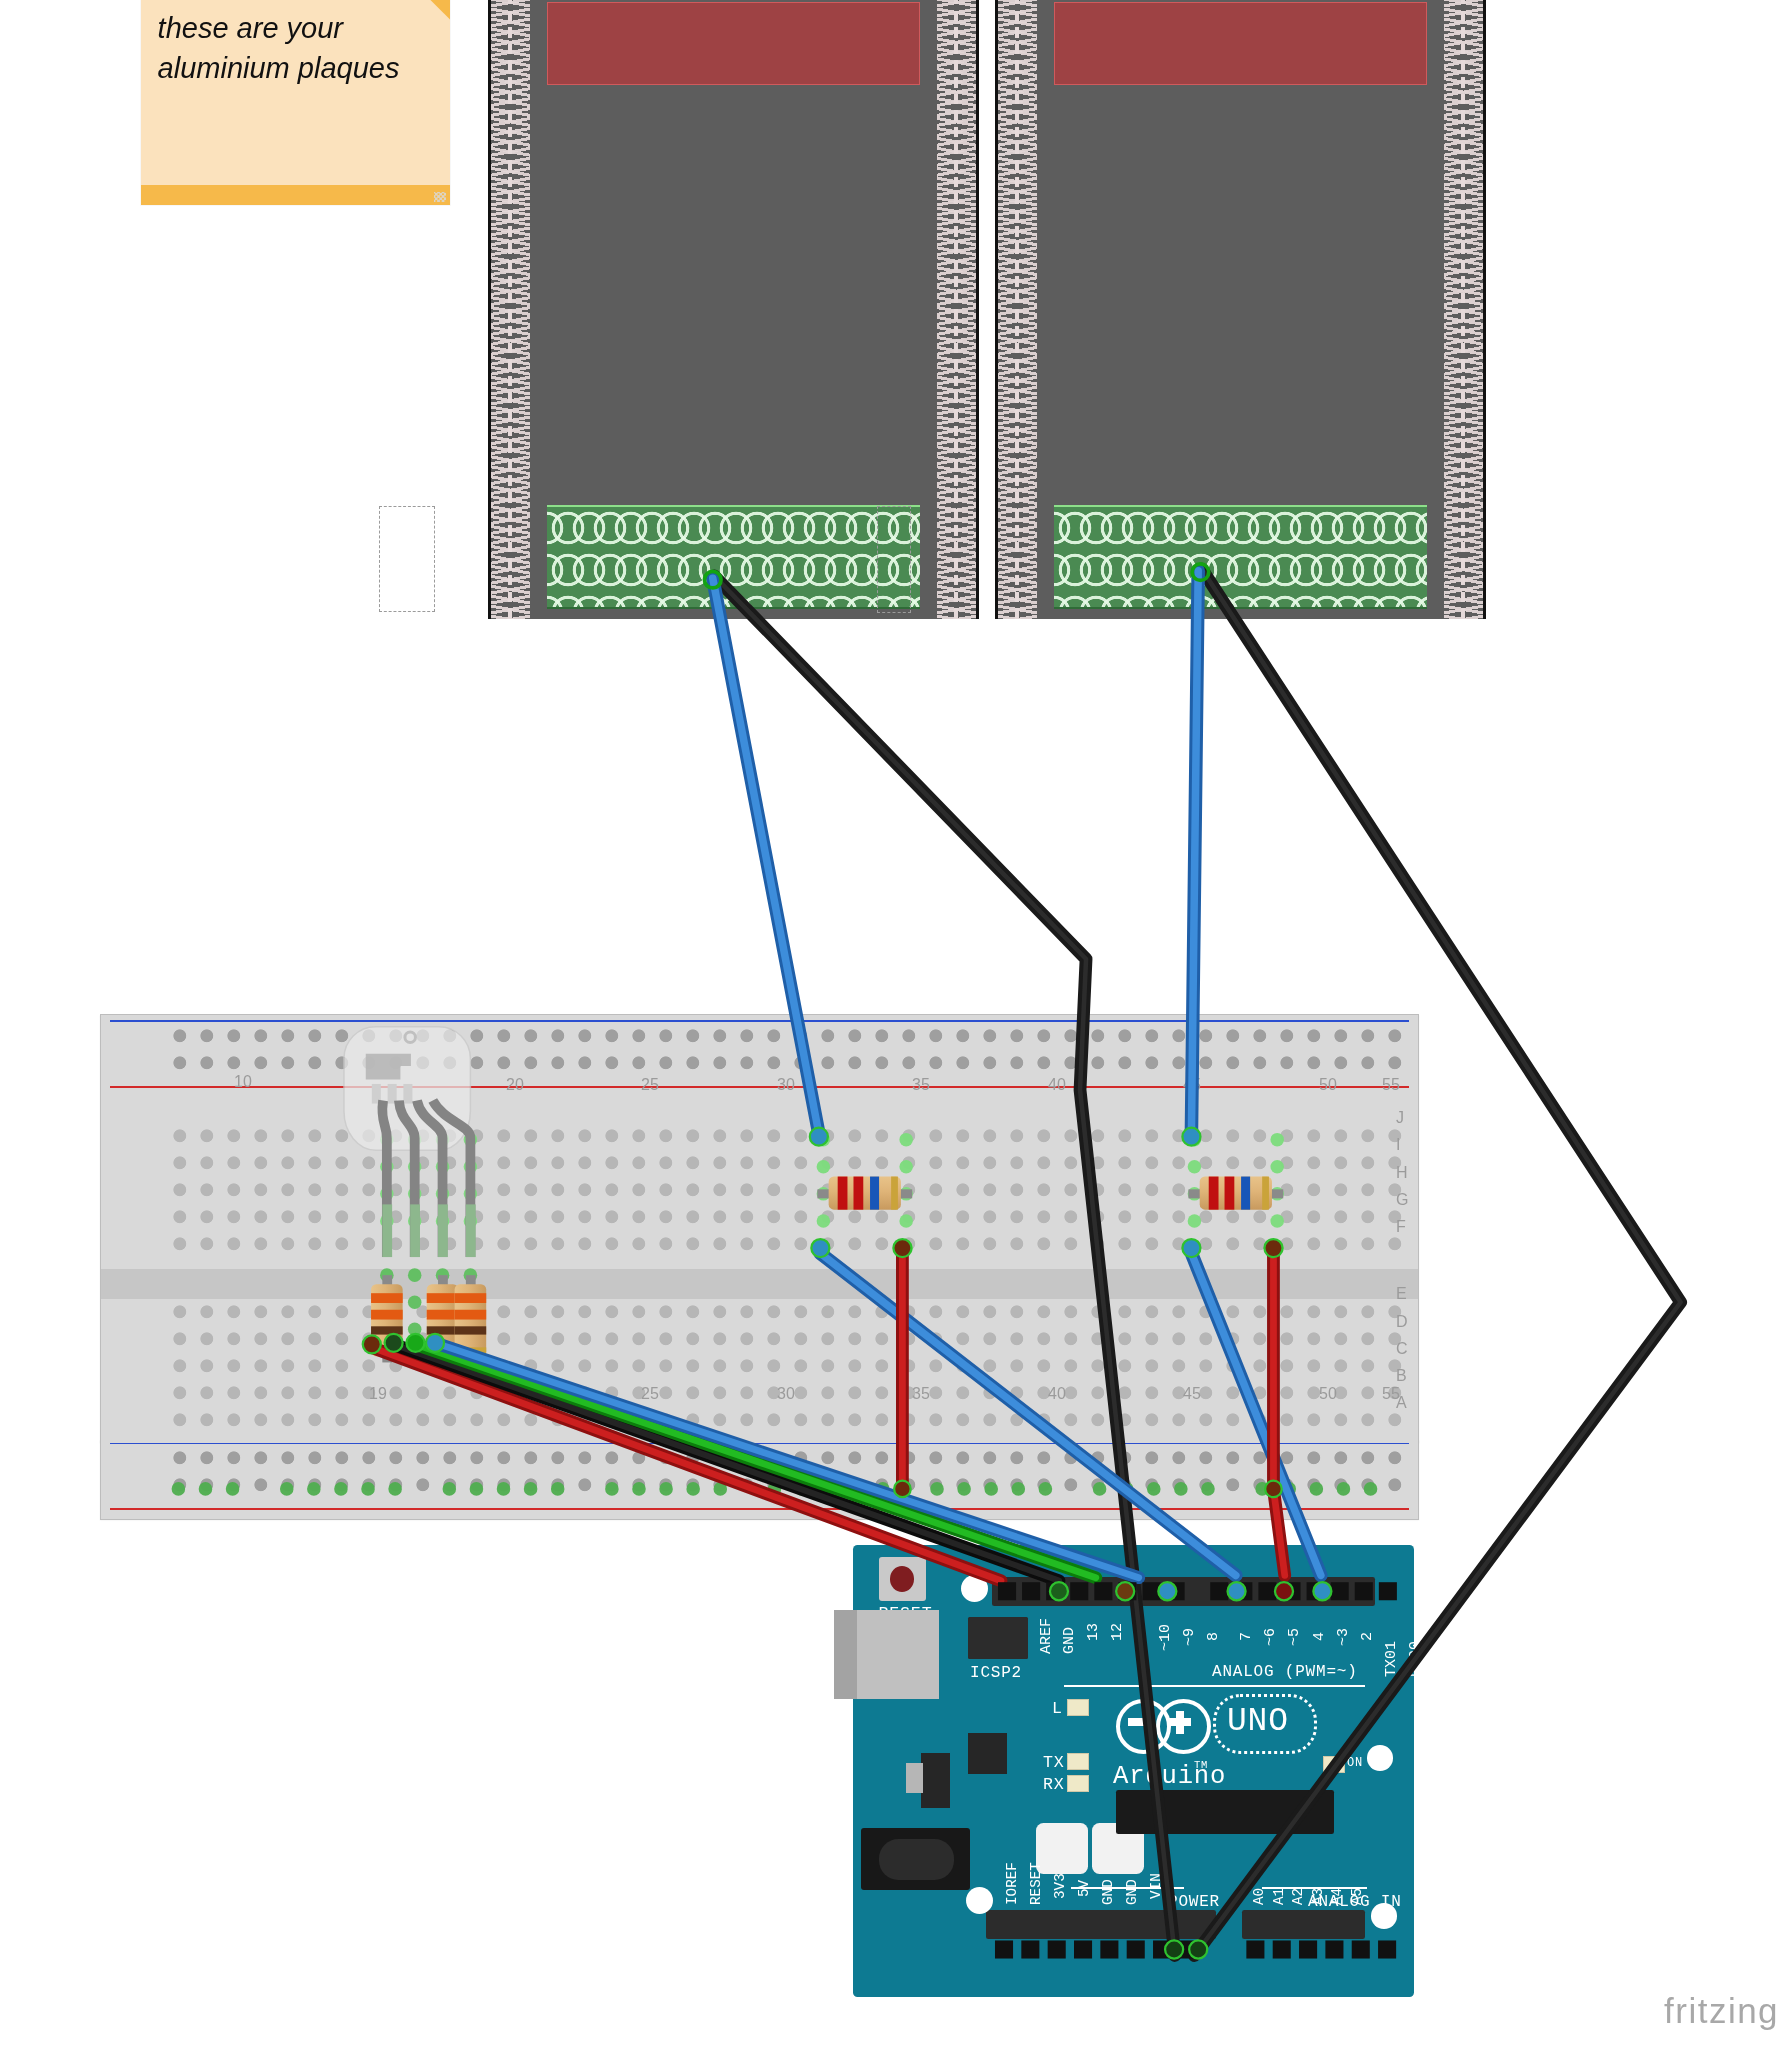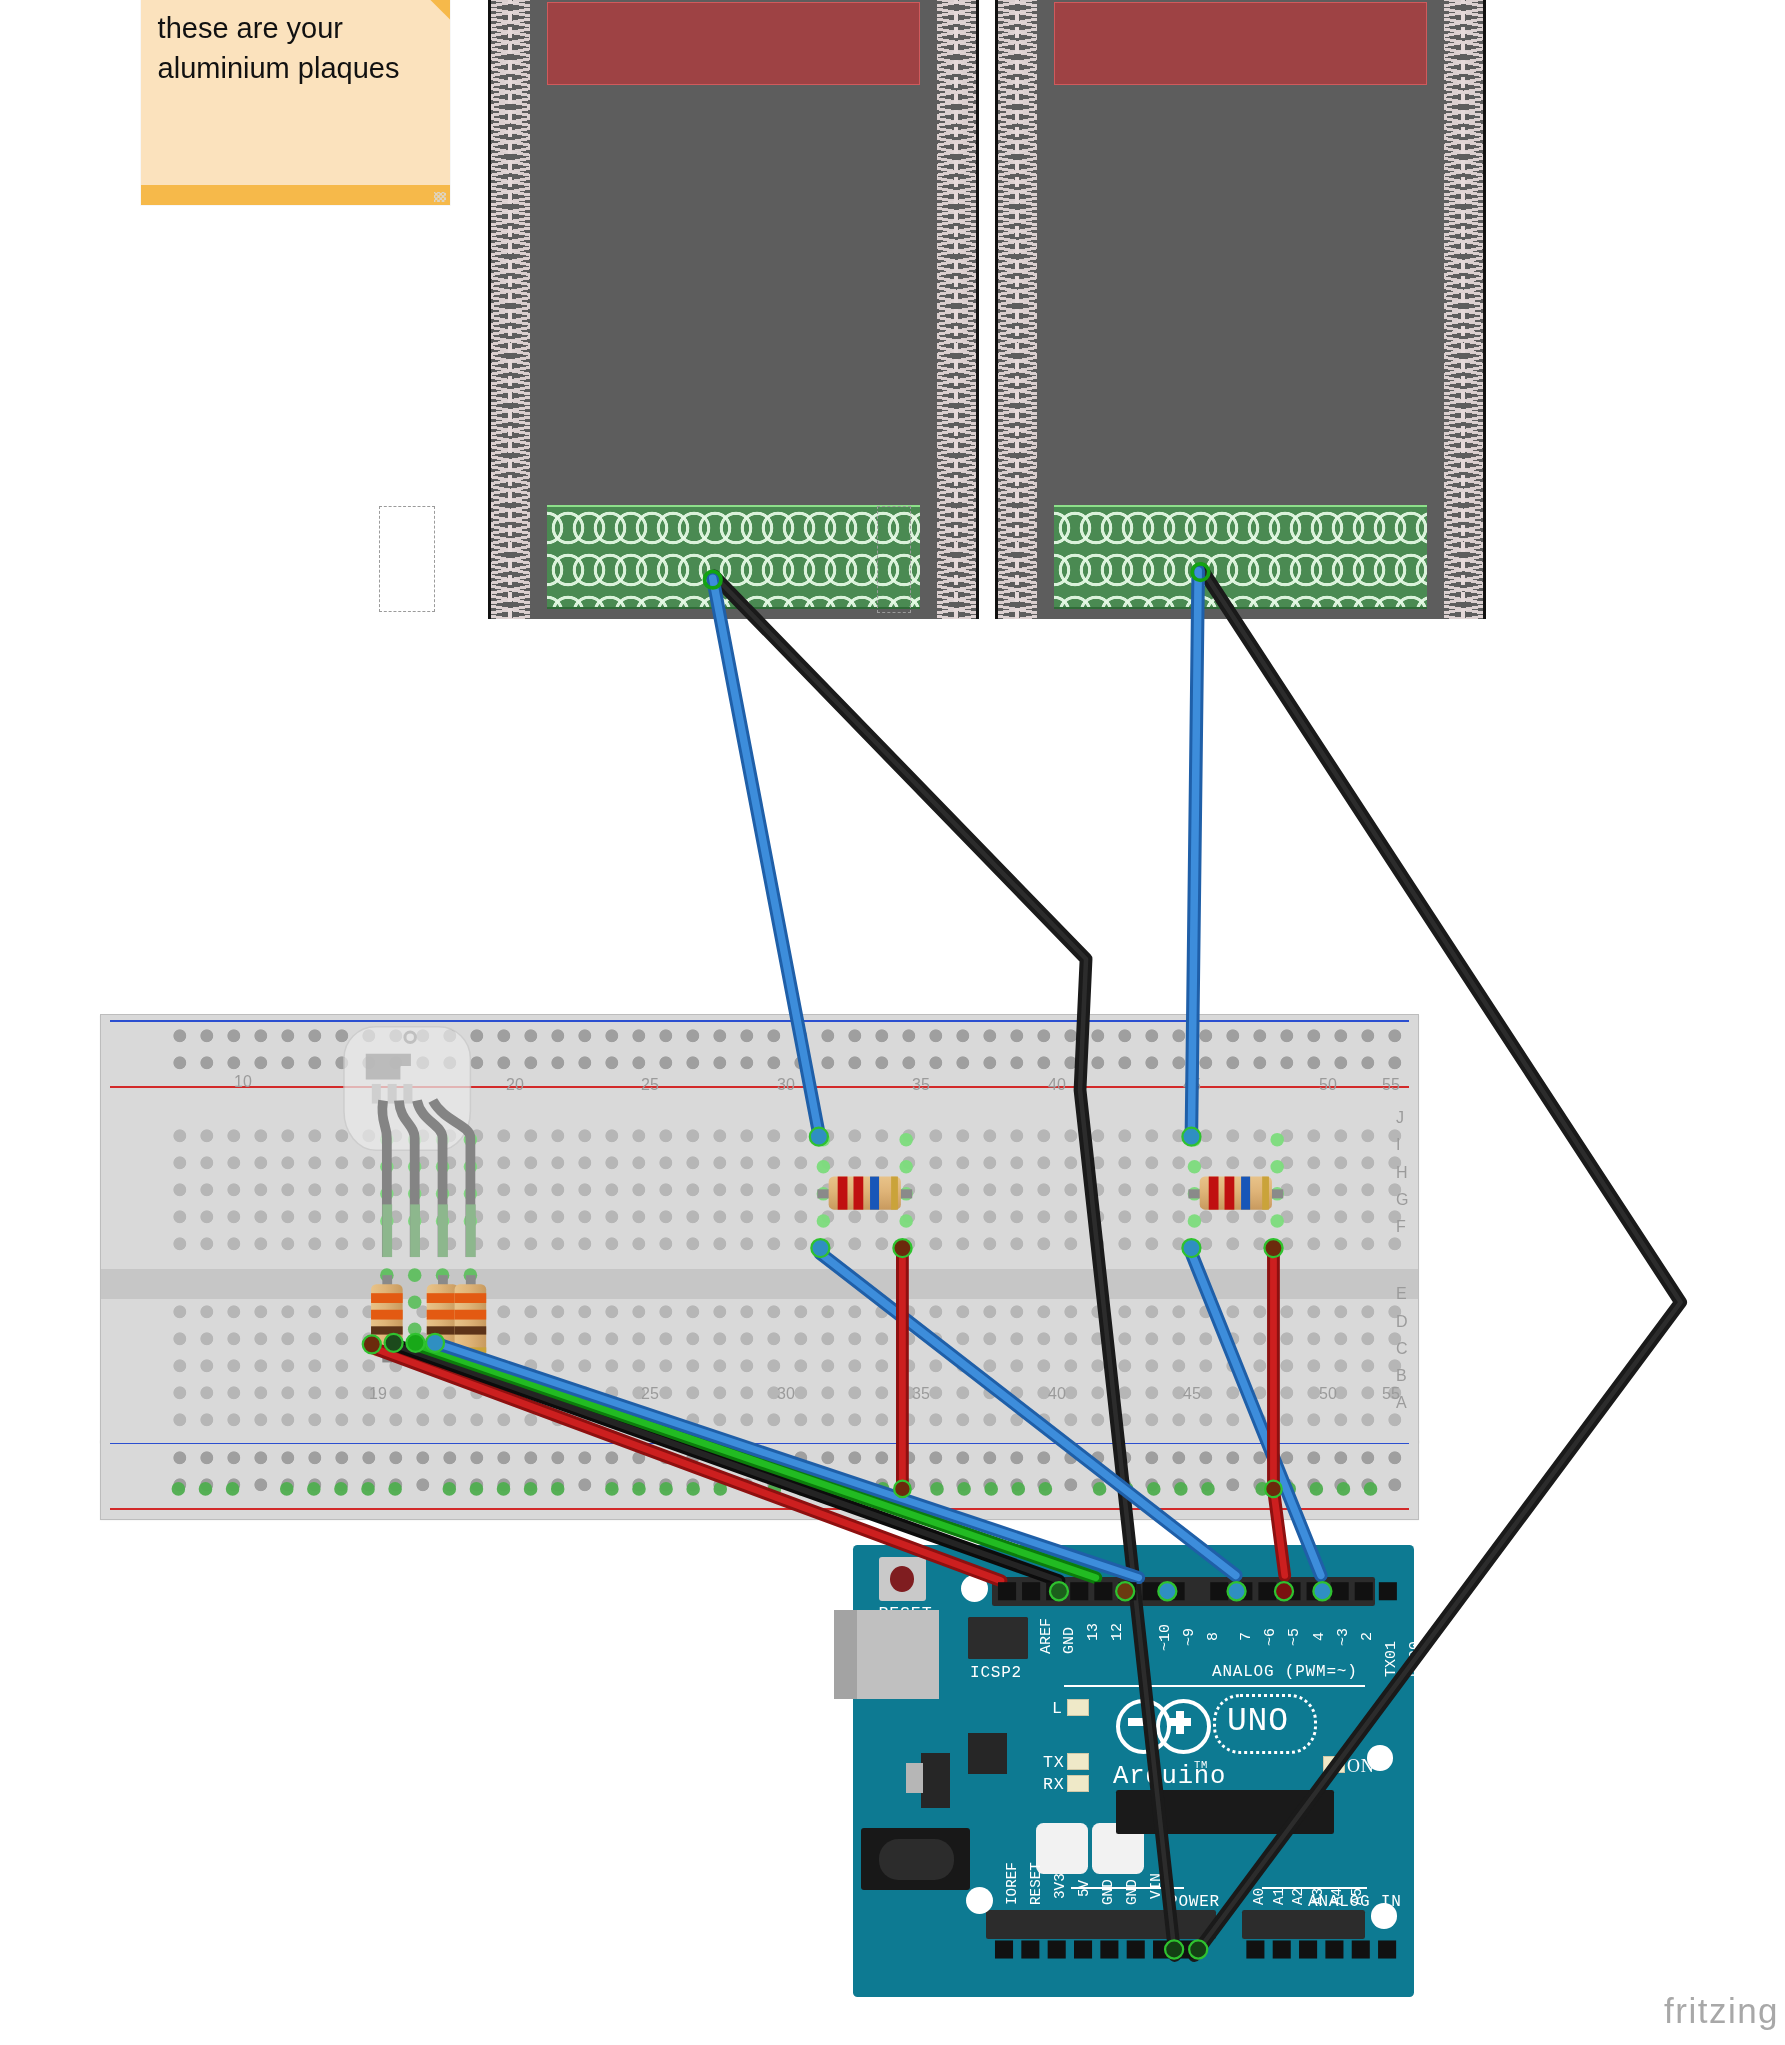--- a/index.html
+++ b/index.html
@@ -219,21 +219,21 @@
     <div class="ardTxtV" style="left:476px;top:360px;font-size:14.3px;">A4</div>
     <div class="ardTxtV" style="left:496px;top:360px;font-size:14.3px;">A5</div>
 
     <div class="ardTxt" style="left:199px;top:154px;font-size:16.6px;">L</div>
     <div class="ledSm" style="left:214px;top:154px;width:19.6px;height:15px;"></div>
     <div class="ardTxt" style="left:190px;top:208px;font-size:16.6px;">TX</div>
     <div class="ledSm" style="left:214px;top:208px;width:19.6px;height:15px;"></div>
     <div class="ardTxt" style="left:190px;top:230px;font-size:16.6px;">RX</div>
     <div class="ledSm" style="left:214px;top:230px;width:19.6px;height:15px;"></div>
     <div class="ledSm" style="left:470px;top:211px;width:19.6px;height:15px;"></div>
-    <div class="ardTxt" style="left:494px;top:211px;font-size:18px;font-family:Liberation Serif, serif;">ON</div>
+    <div class="ardTxt" style="left:494px;top:211px;font-size:12px;">ON</div>
 
     <div style="position:absolute;left:263px;top:154px;width:47px;height:47px;border:4.5px solid #fff;border-radius:50%;"></div>
     <div style="position:absolute;left:275px;top:173px;width:22.6px;height:7.5px;background:#fff;"></div>
     <div style="position:absolute;left:303px;top:154px;width:47px;height:47px;border:4.5px solid #fff;border-radius:50%;"></div>
     <div style="position:absolute;left:315px;top:173px;width:22.6px;height:7.5px;background:#fff;"></div>
     <div style="position:absolute;left:323px;top:166px;width:7.5px;height:22.6px;background:#fff;"></div>
 
     <div class="ardTxt" style="left:260px;top:217px;font-size:25.6px;">Arduino</div>
     <div class="ardTxt" style="left:341px;top:214px;font-size:10.5px;">TM</div>
 
@@ -544,21 +544,21 @@
       <circle cx="1595" cy="760" r="11" fill="none" stroke="#13a313" stroke-width="5"></circle>
       <circle cx="494" cy="1786" r="12" fill="#6b2a0c" stroke="#2fc22f" stroke-width="3"></circle>
       <circle cx="523" cy="1784" r="12" fill="#1c4a1c" stroke="#2fc22f" stroke-width="3"></circle>
       <circle cx="552" cy="1784" r="12" fill="#18a818" stroke="#2fc22f" stroke-width="3"></circle>
       <circle cx="578" cy="1784" r="12" fill="#2f8fc2" stroke="#2fc22f" stroke-width="3"></circle>
       <circle cx="1199" cy="1978" r="11" fill="#6b2a0c" stroke="#2fc22f" stroke-width="3"></circle>
       <circle cx="1692" cy="1978" r="11" fill="#6b2a0c" stroke="#2fc22f" stroke-width="3"></circle>
     </g>
   </svg>
 
-  <div class="note" style="left:141px;top:0;width:309px;height:205px;">
+  <div class="note" style="left:141px;top:0;width:309px;height:205px;font-style:italic;">
     <div class="txt">these are your aluminium plaques</div>
     <div class="dog"></div>
     <div class="foot"></div>
     <div class="grip"></div>
   </div>
 
 
 
   <div class="wm" style="left:1664px;top:1991px;">fritzing</div>
 

